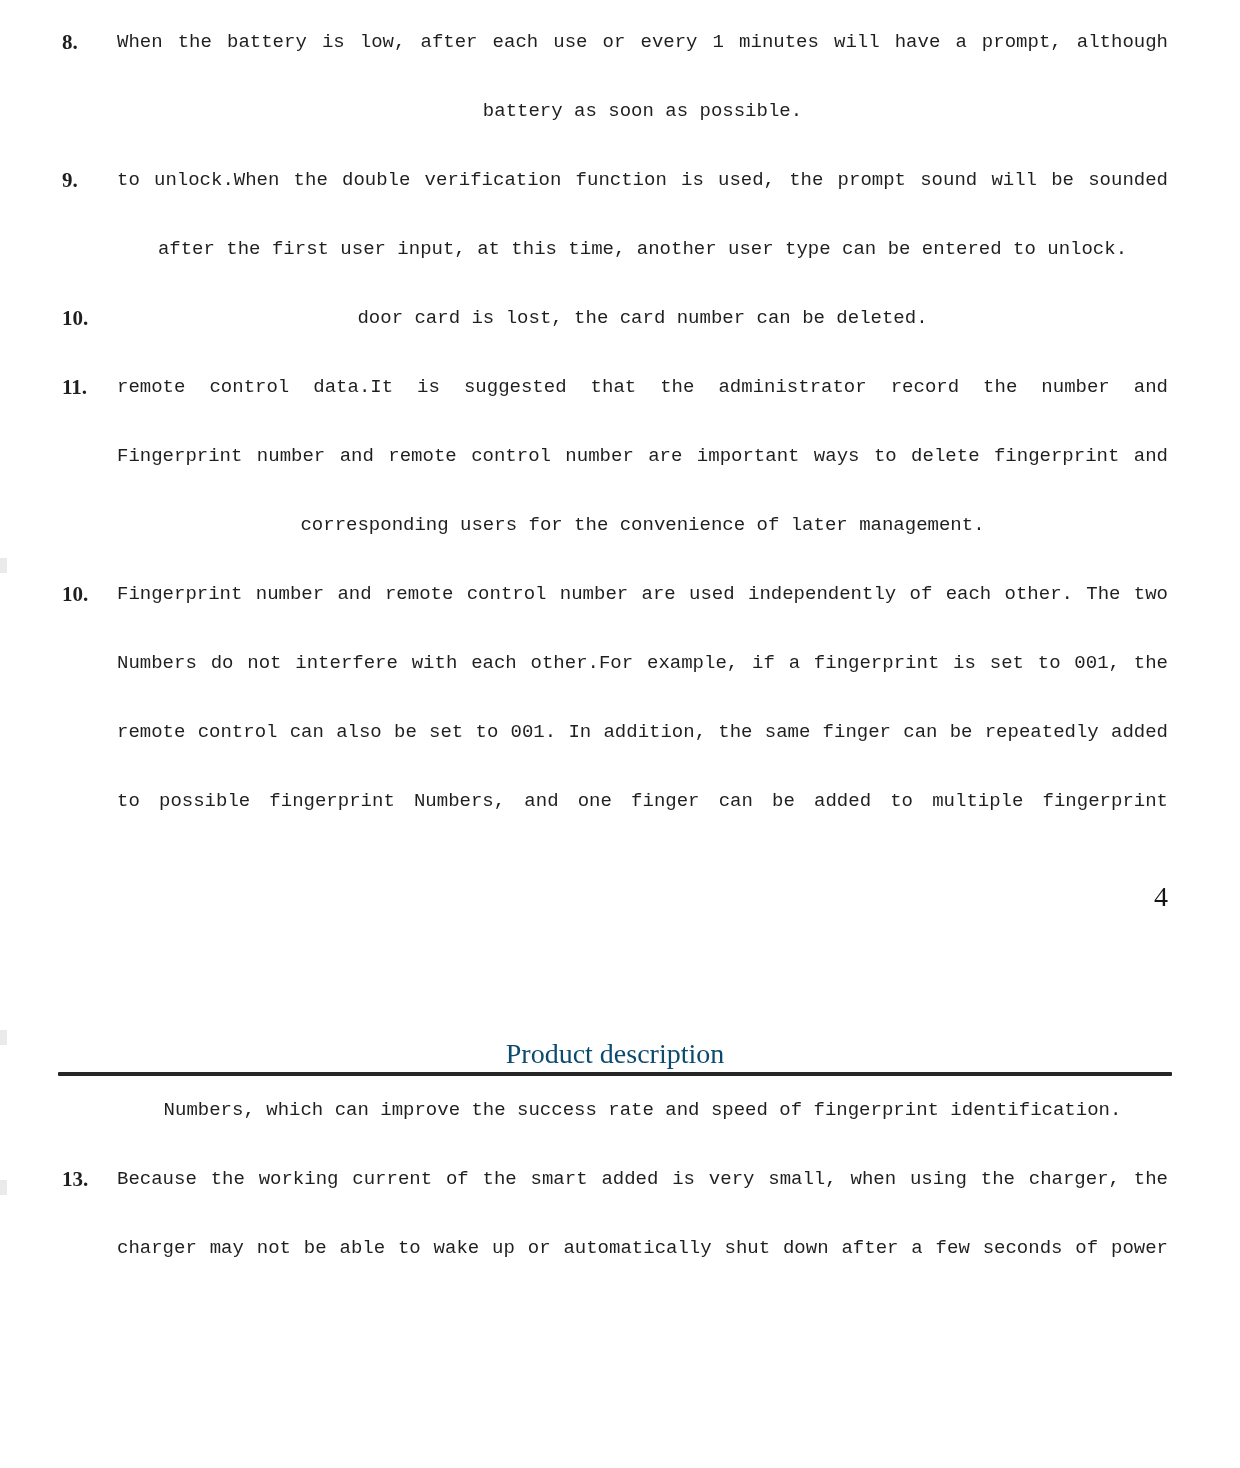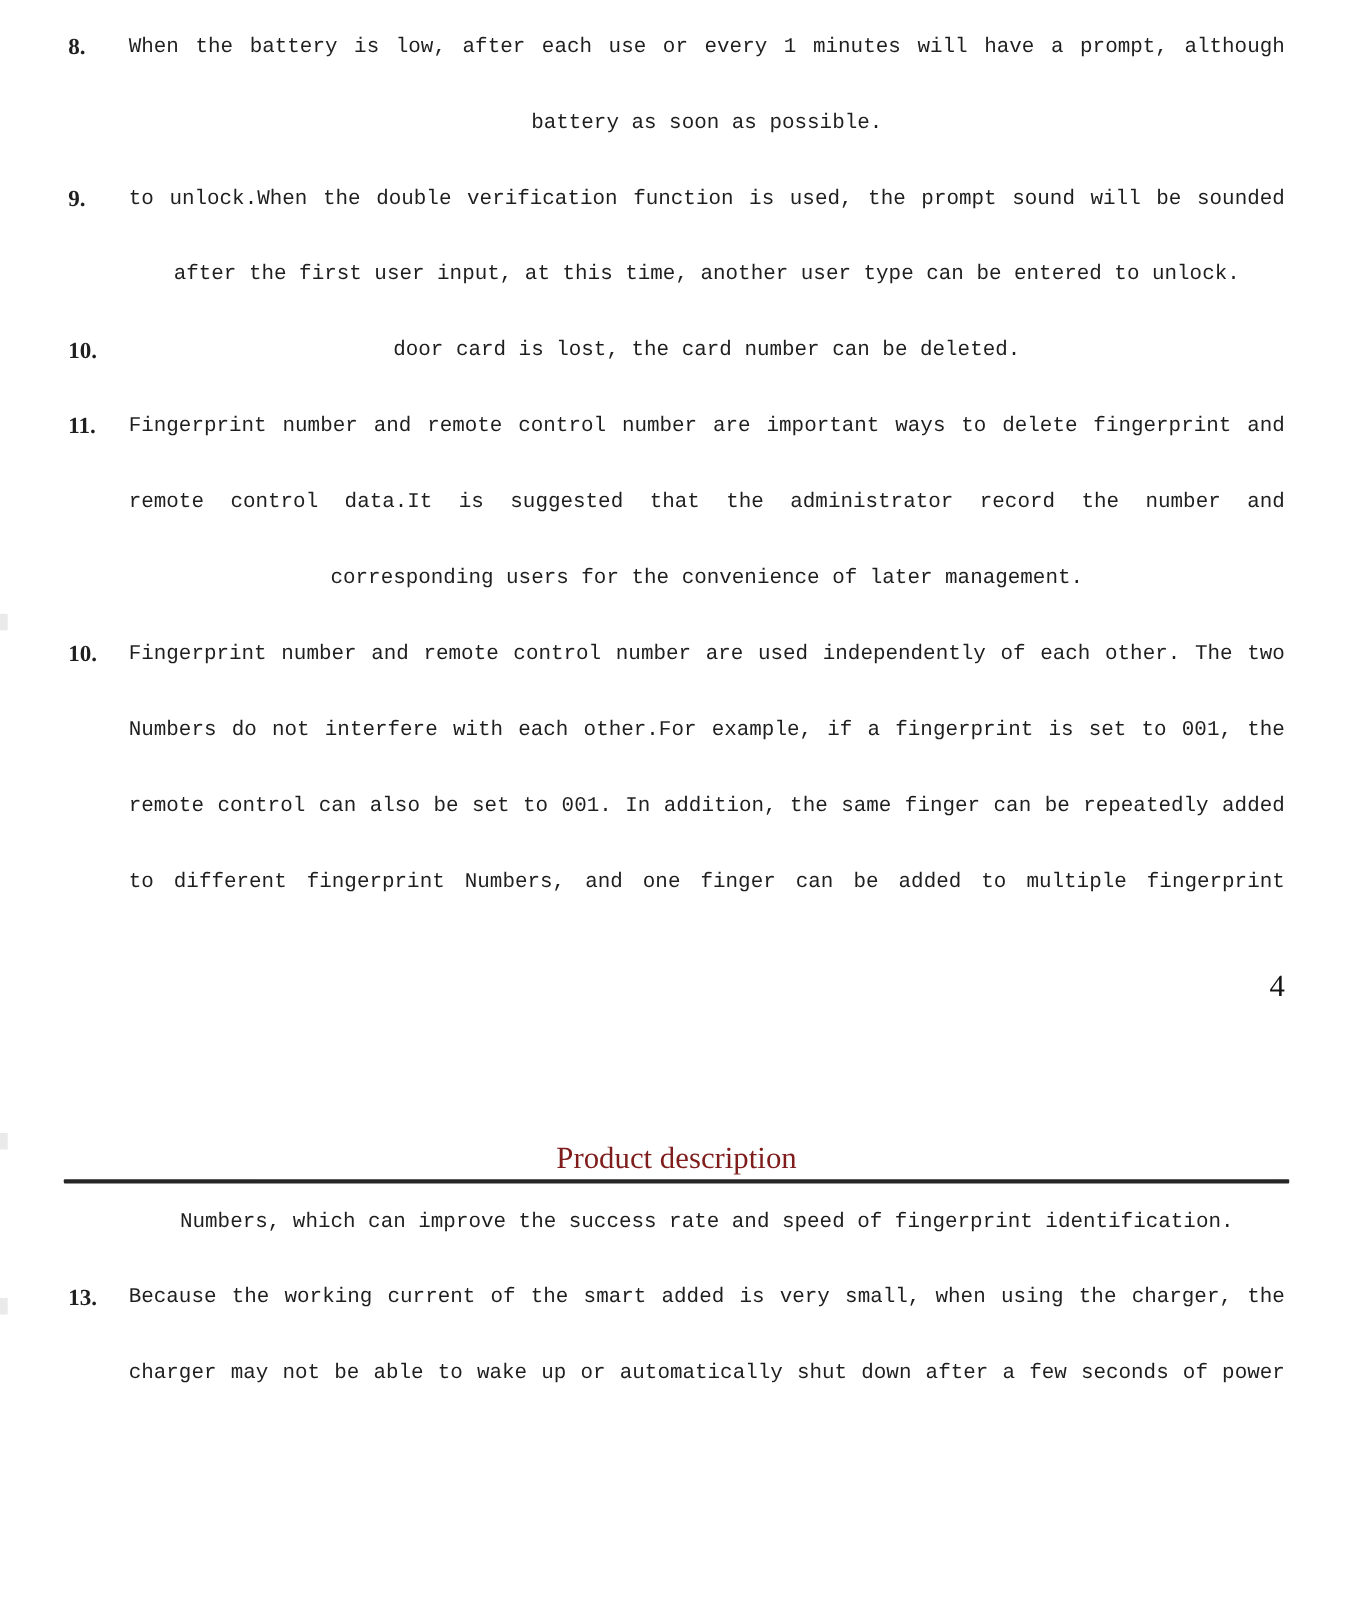--- a/index.html
+++ b/index.html
@@ -53,21 +53,21 @@
     font-size: 28px;
     color: #141414;
   }
   .heading {
     margin-top: 108px;
     height: 30px;
     line-height: 30px;
     text-align: center;
     font-family: "Liberation Serif", serif;
     font-size: 28px;
-    color: #7f1d1d;
+    color: #0c4a6e;
   }
   .rule {
     height: 4px;
     background: #262626;
     margin: 3px -4px 0 -4px;
     border-radius: 1px;
   }
   .artifact {
     position: absolute;
     left: 0;
@@ -97,31 +97,31 @@
     <div class="line">after the first user input, at this time, another user type can be entered to unlock.</div>
   </div>
 
   <div class="item">
     <span class="num">10.</span>
     <div class="line">door card is lost, the card number can be deleted.</div>
   </div>
 
   <div class="item">
     <span class="num">11.</span>
+    <div class="line just">remote control data.It is suggested that the administrator record the number and</div>
     <div class="line just">Fingerprint number and remote control number are important ways to delete fingerprint and</div>
-    <div class="line just">remote control data.It is suggested that the administrator record the number and</div>
     <div class="line">corresponding users for the convenience of later management.</div>
   </div>
 
   <div class="item">
     <span class="num">10.</span>
     <div class="line just">Fingerprint number and remote control number are used independently of each other. The two</div>
     <div class="line just">Numbers do not interfere with each other.For example, if a fingerprint is set to 001, the</div>
     <div class="line just">remote control can also be set to 001. In addition, the same finger can be repeatedly added</div>
-    <div class="line just">to different fingerprint Numbers, and one finger can be added to multiple fingerprint</div>
+    <div class="line just">to possible fingerprint Numbers, and one finger can be added to multiple fingerprint</div>
   </div>
 
   <div class="pagenum">4</div>
 
   <div class="heading">Product description</div>
   <div class="rule"></div>
 
   <div class="item">
     <div class="line">Numbers, which can improve the success rate and speed of fingerprint identification.</div>
   </div>

